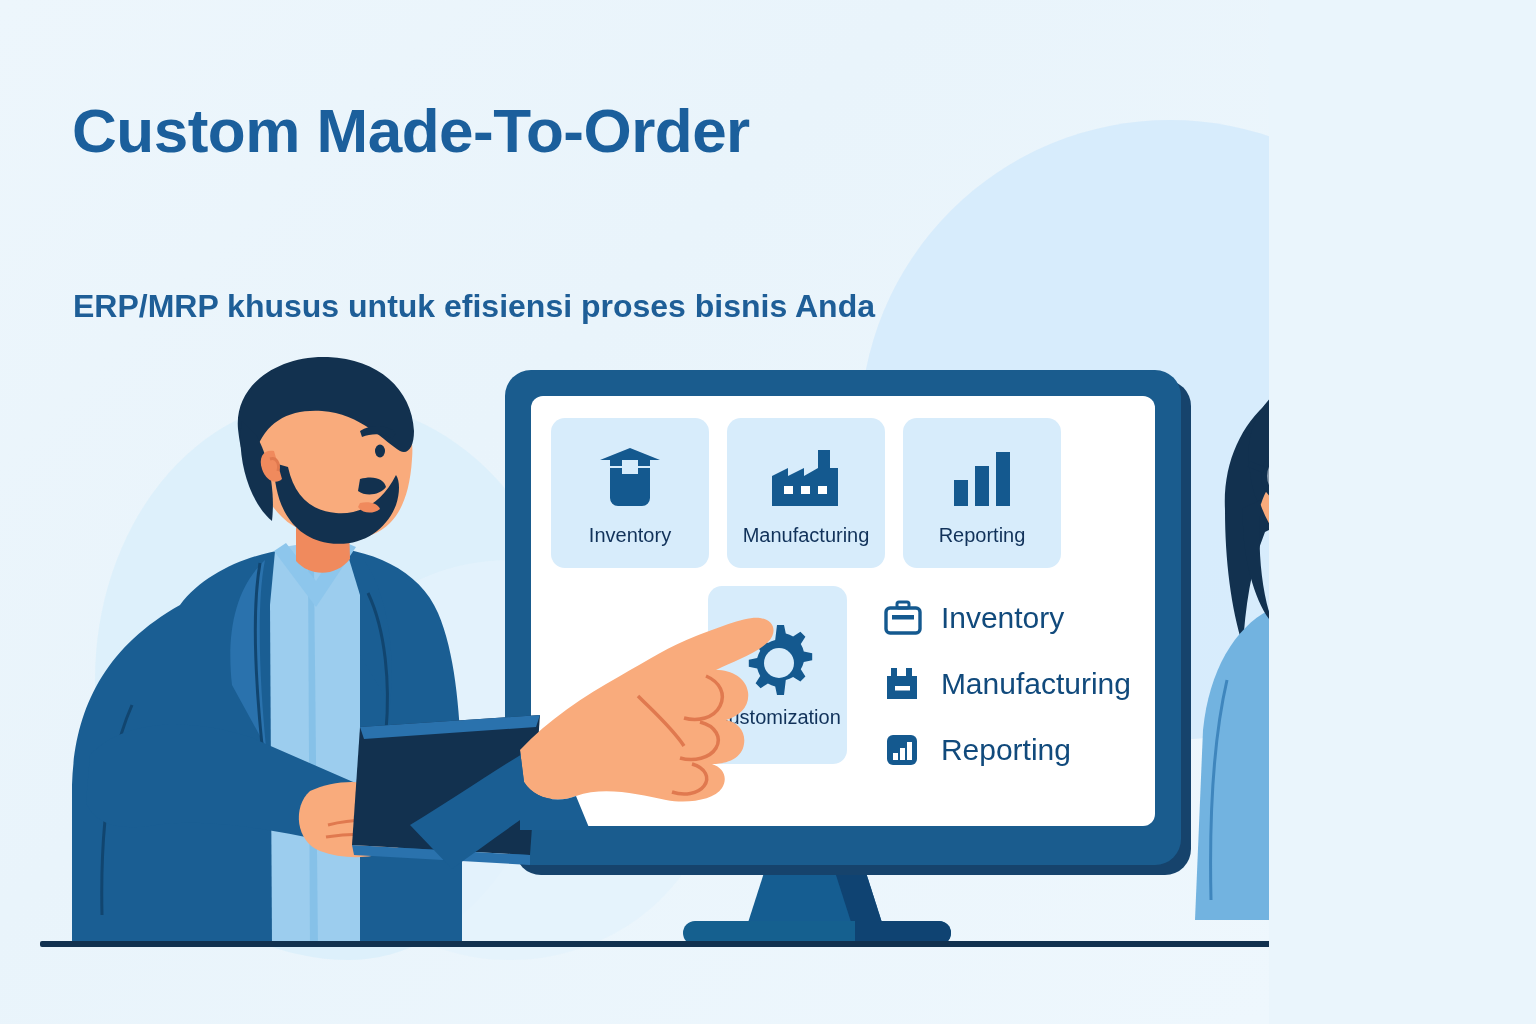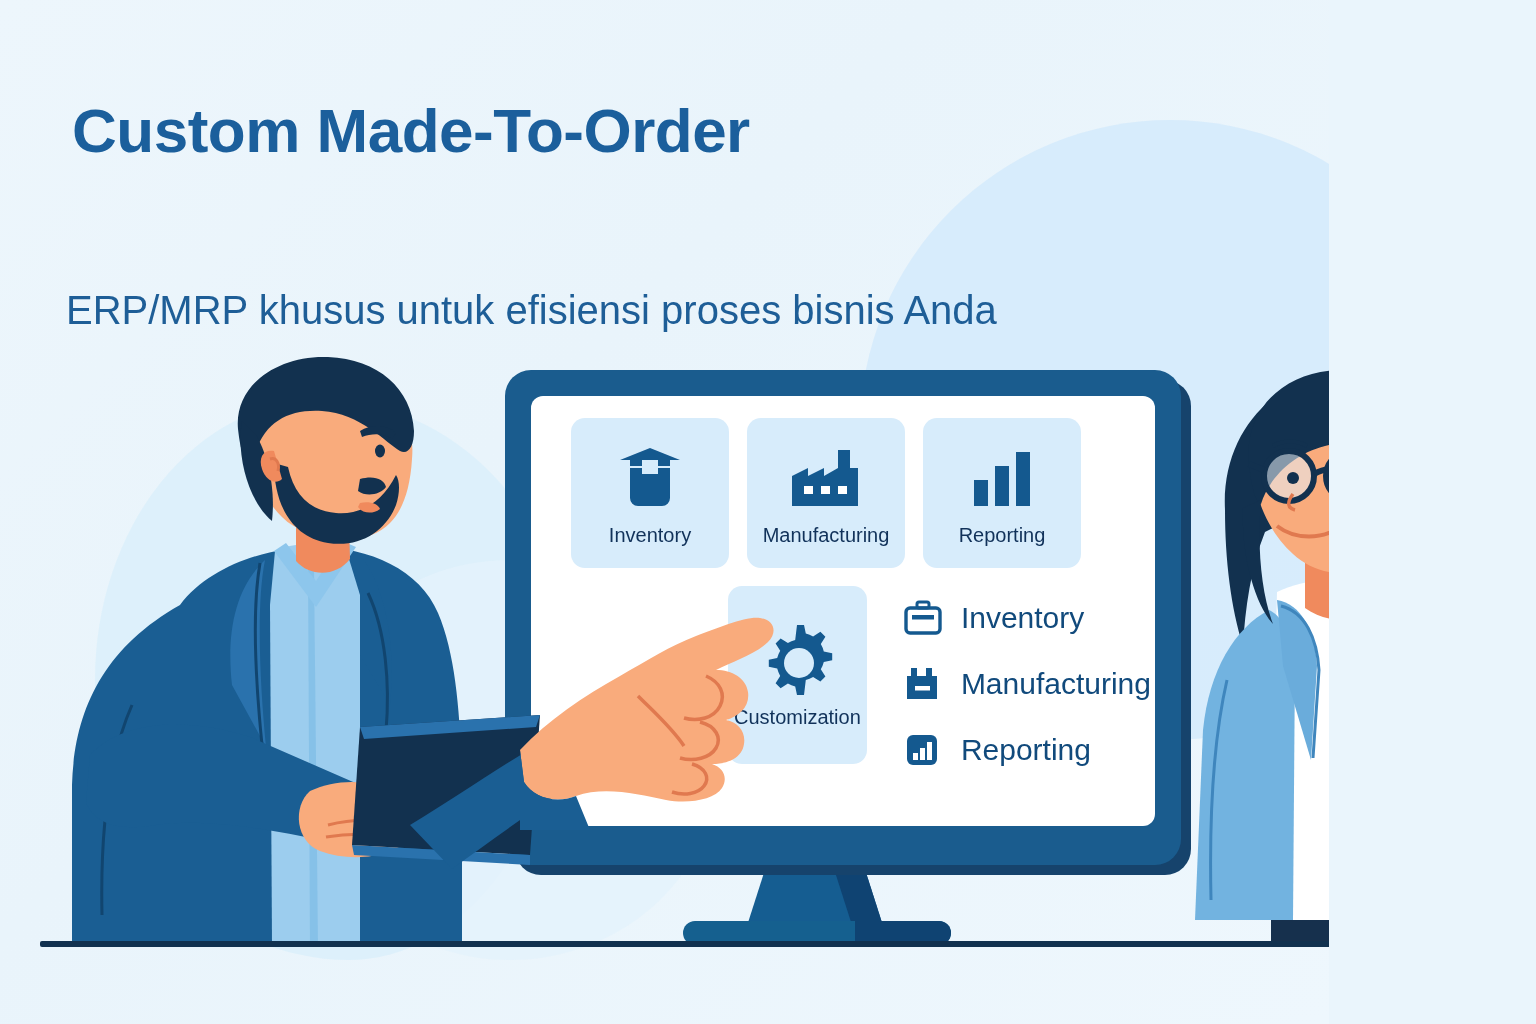--- a/index.html
+++ b/index.html
@@ -1,38 +1,38 @@
 <!DOCTYPE html>
 <html><head>
 <meta charset="utf-8">
 <style>
   html,body{margin:0;padding:0;}
   body{
     width:1536px;height:1024px;overflow:hidden;
     font-family:"Liberation Sans","DejaVu Sans",sans-serif;
     background:#eaf5fc;
   }
-  #stage{position:relative;width:1329px;height:1024px;overflow:hidden;
-    background:linear-gradient(135deg,#edf6fc 0%,#e9f4fb 40%,#eef7fd 100%);}
+  #stage{position:relative;width:1229px;height:1024px;overflow:hidden;
+    background:linear-gradient(135deg,#edf6fc 0%,#e9f4fb 40%,#eef7fd 100%);padding-left:40px;}
 
   
   .blob-right{position:absolute;left:860px;top:120px;width:620px;height:620px;
     border-radius:50%;background:#d3eafb;opacity:.85;}
   .blob-left{position:absolute;left:95px;top:400px;width:470px;height:560px;
     border-radius:48% 52% 46% 54% / 50% 46% 54% 50%;background:#dcefFB;opacity:.9;}
   .blob-soft{position:absolute;left:300px;top:560px;width:420px;height:400px;
     border-radius:50%;background:#e4f2fc;opacity:.85;}
 
   
   .headline{position:absolute;left:72px;top:96px;width:1060px;
     font-size:62px;line-height:1.12;font-weight:bold;color:#1b5f9c;
     letter-spacing:-.5px;}
   .headline .l2{display:block;}
-  .subhead{position:absolute;left:66px;top:288px;width:1000px;
-    font-size:40px;color:#1e5e97;font-weight:400;}
+  .subhead{position:absolute;left:73px;top:288px;width:1000px;
+    font-size:32px;color:#1e5e97;font-weight:700;}
 
   
   .ground{position:absolute;left:40px;top:941px;width:1456px;height:6px;
     background:#11314f;border-radius:2px;}
 
   
   .monitor{position:absolute;left:505px;top:370px;width:676px;height:495px;}
   .monitor-shadow{position:absolute;left:10px;top:10px;width:676px;height:495px;
     background:#16436c;border-radius:26px;}
   .monitor-bezel{position:absolute;left:0;top:0;width:676px;height:495px;
@@ -44,21 +44,21 @@
     clip-path:polygon(16% 0,84% 0,100% 100%,0 100%);}
   .stand-neck-dark{position:absolute;left:745px;top:862px;width:140px;height:70px;
     background:#0f4372;
     clip-path:polygon(62% 0,84% 0,100% 100%,78% 100%);}
   .stand-base{position:absolute;left:683px;top:921px;width:268px;height:24px;
     background:#15608f;border-radius:12px;}
   .stand-base-dark{position:absolute;left:855px;top:921px;width:96px;height:24px;
     background:#0f4372;border-radius:0 12px 12px 0;}
 
   
-  .tiles{position:absolute;left:40px;top:22px;width:580px;}
+  .tiles{position:absolute;left:20px;top:22px;width:580px;}
   .tile-row{display:flex;gap:18px;}
   .tile{width:158px;height:150px;background:#d7ecfb;border-radius:14px;
     display:flex;flex-direction:column;align-items:center;justify-content:center;}
   .tile .glyph{height:78px;display:flex;align-items:center;justify-content:center;}
   .tile .tlabel{margin-top:6px;font-size:20px;color:#11325a;font-weight:400;
     white-space:nowrap;}
   .tile.customization{margin-top:18px;width:158px;height:178px;}
   .lower-row{display:flex;gap:18px;align-items:flex-start;}
   .lower-spacer{width:158px;}
 

